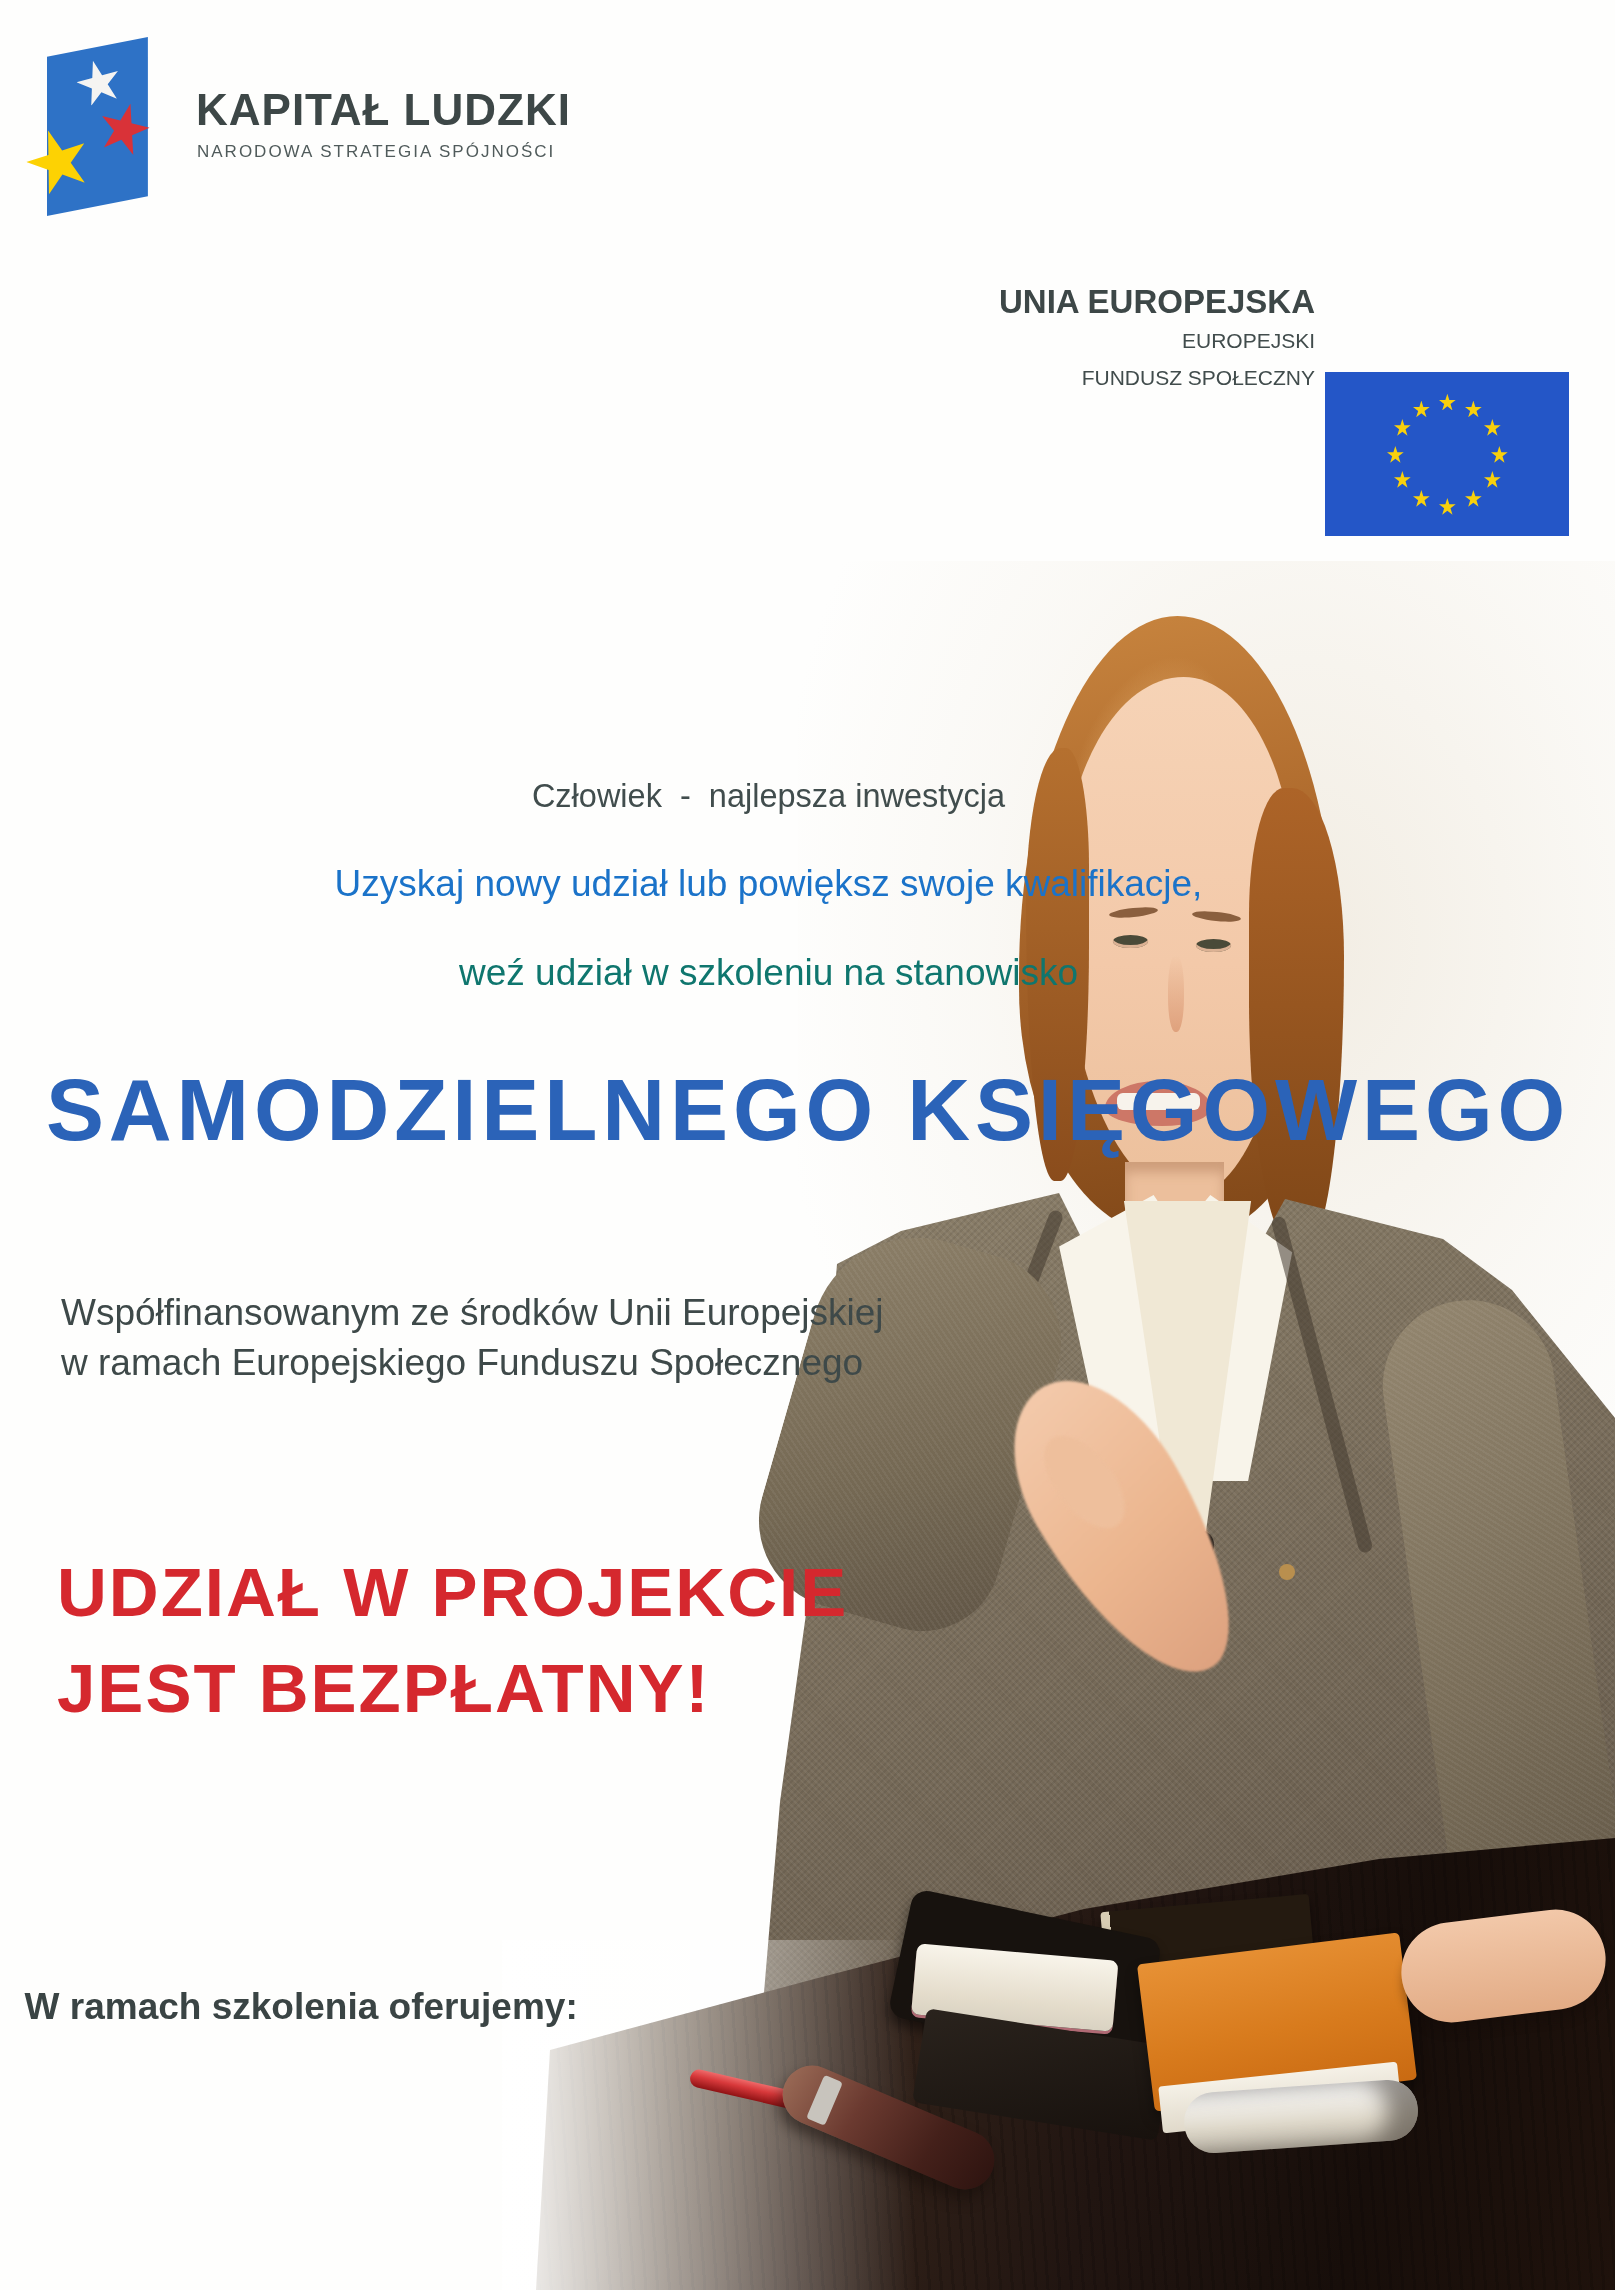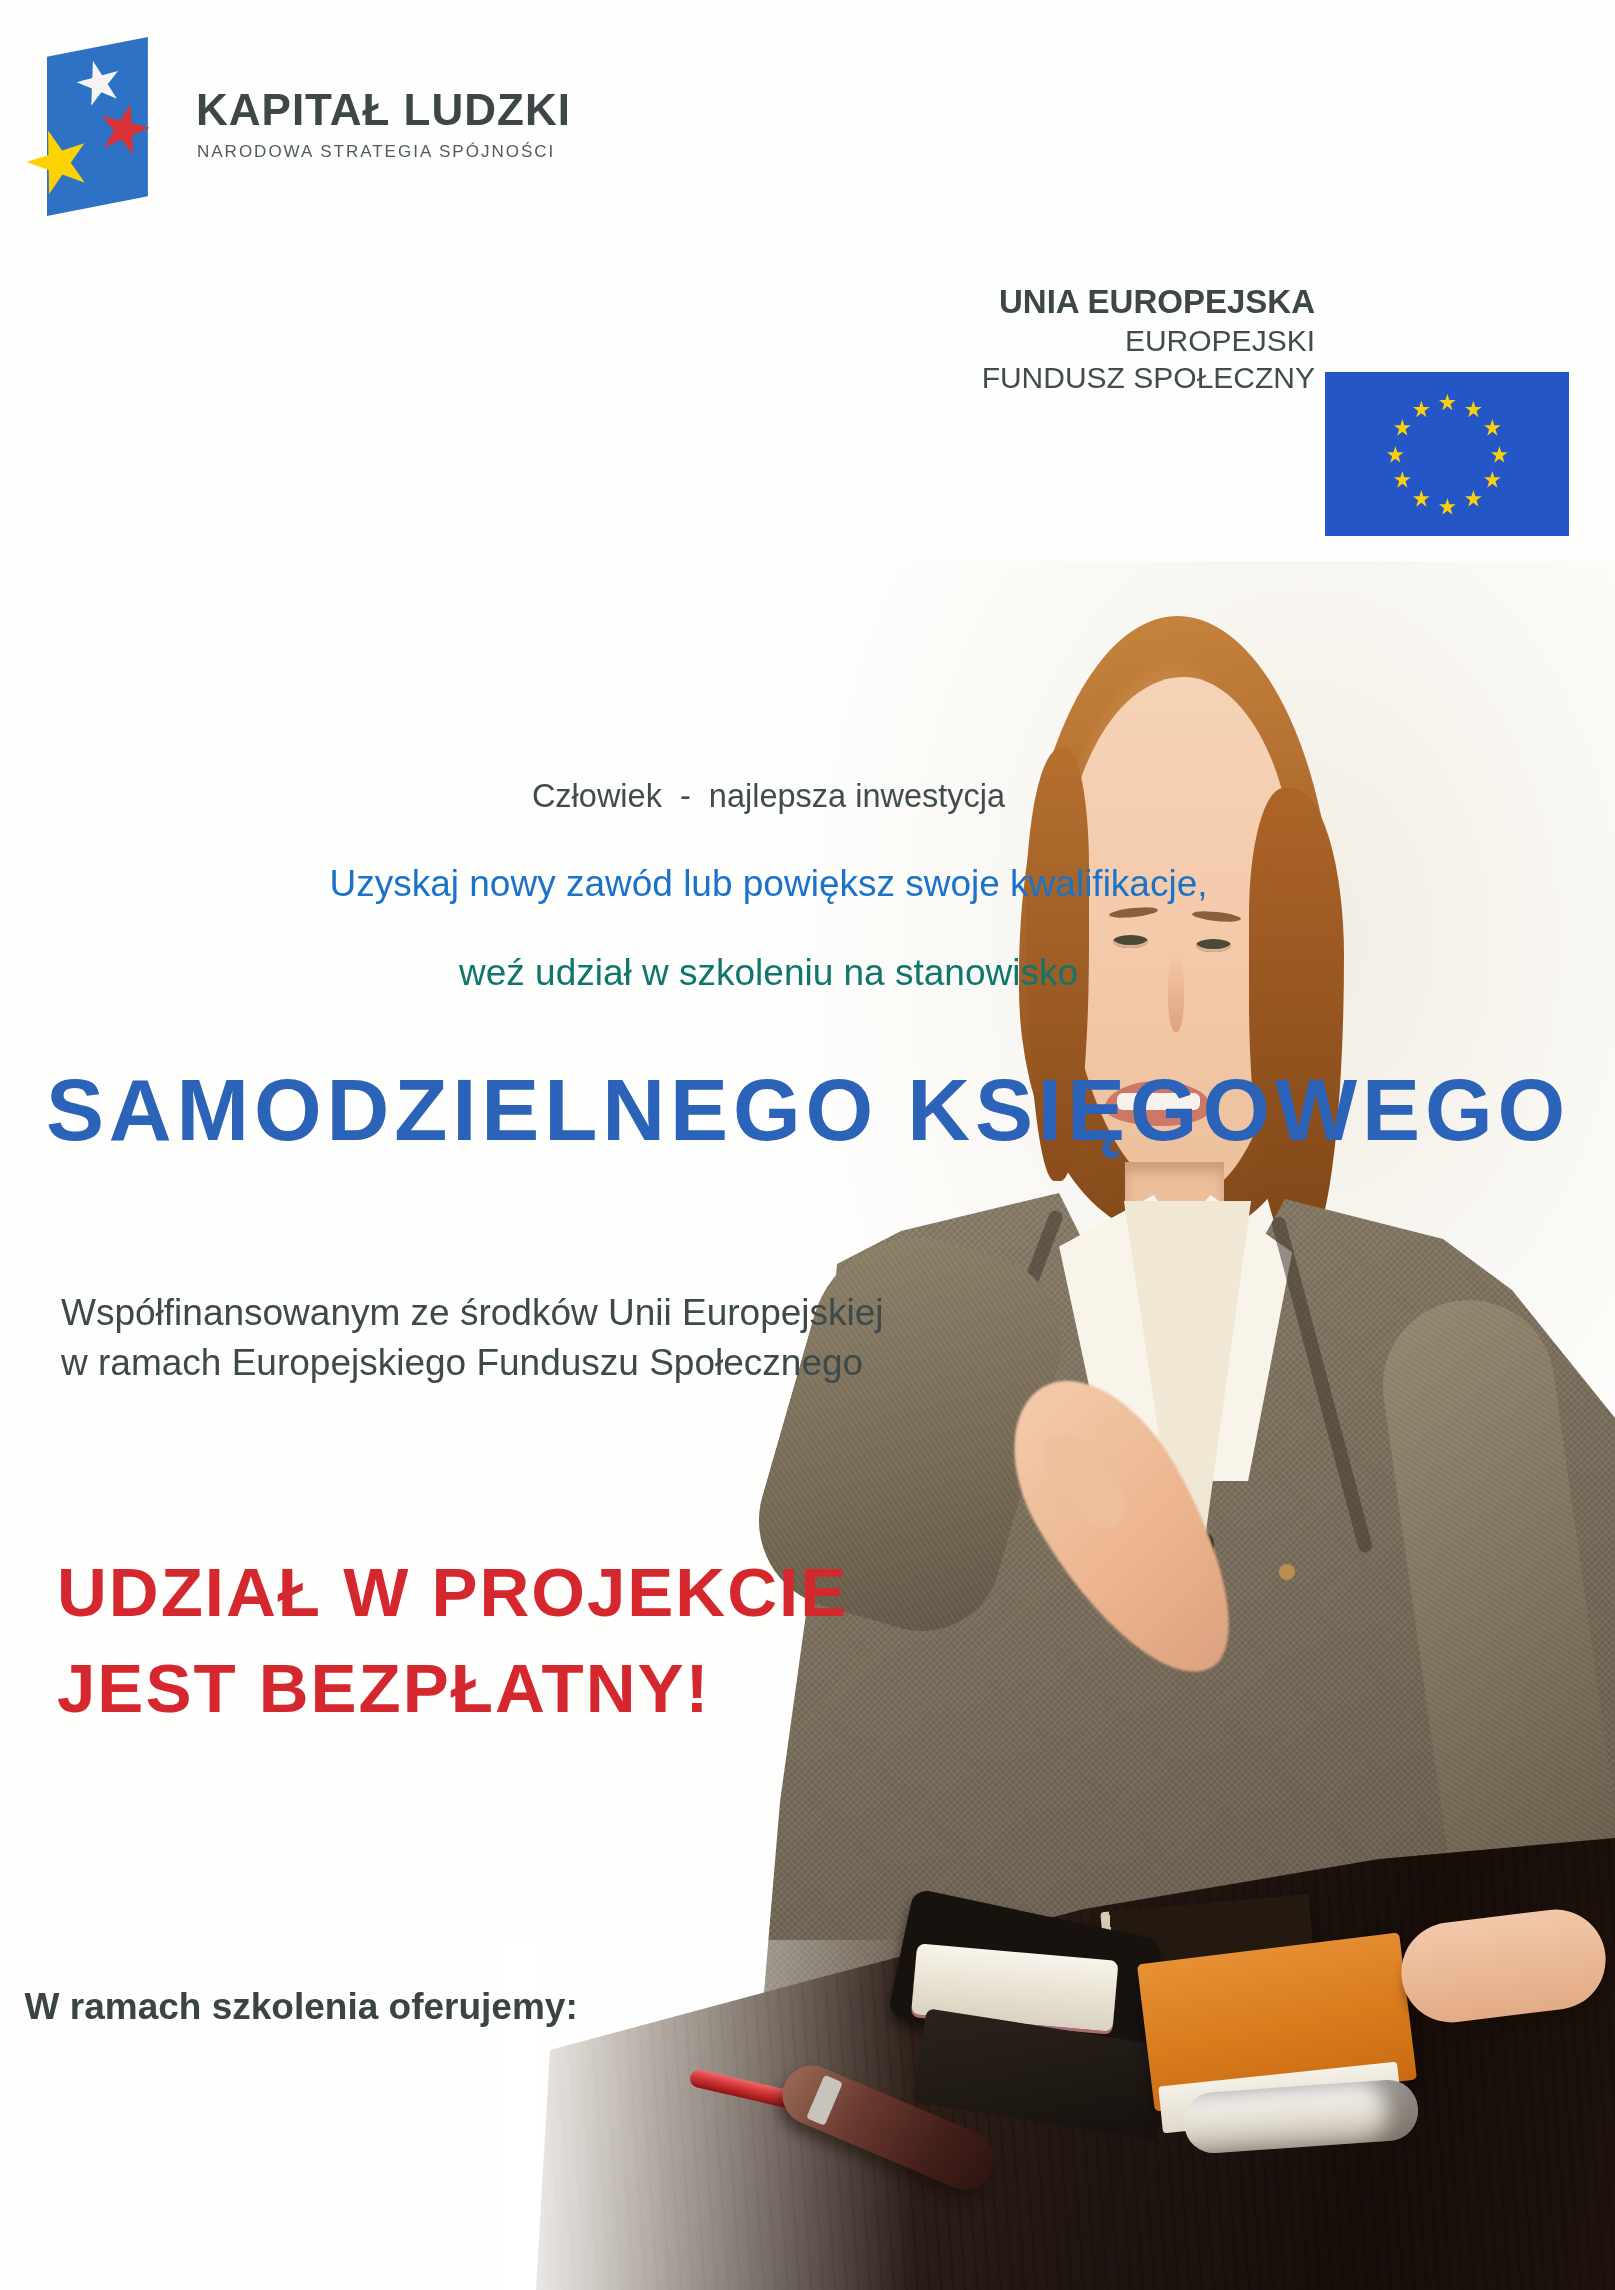--- a/index.html
+++ b/index.html
@@ -26,21 +26,21 @@
             border-radius:90% 10% 80% 20%/70% 24% 76% 30%;transform:rotate(14deg);}
   .fr-banner{position:absolute;left:110px;top:7.9px;width:100px;height:43px;background:#fff;
              border:4.9px solid #2a4a9c;transform:rotate(-22deg);}
   .fr-line{position:absolute;left:0;top:164px;width:179px;height:5.9px;background:#2a4a9c;}
   .fr-label{position:absolute;left:0;top:173px;width:179px;text-align:center;font-size:23.6px;font-weight:bold;
             color:#1f4aa0;transform:scale(.92,1.18);transform-origin:center top;
             text-shadow:1px 0 0 rgba(200,30,40,.45);letter-spacing:0px;white-space:nowrap;}
 
   .eu-text{position:absolute;left:975px;top:69px;width:340px;text-align:right;color:#3d4747;}
   .eu-l1{font-size:33px;font-weight:bold;line-height:41px;}
-  .eu-l2,.eu-l3{font-size:30px;line-height:37px;color:#414c4c;}
+  .eu-l2,.eu-l3{font-size:21px;line-height:37px;color:#414c4c;}
   .eu-flag{position:absolute;left:1325px;top:45px;width:244px;height:164px;background:#2456c7;}
   .eu-star{position:absolute;width:16.7px;height:16.7px;background:#f8d00c;
            clip-path:polygon(50% 0%,61.8% 38.2%,100% 38.2%,69% 61.8%,80.9% 100%,50% 76%,19.1% 100%,30.9% 61.8%,0% 38.2%,38.2% 38.2%);}
 
   
   .center-wrap{position:absolute;left:0;width:1537px;text-align:center;}
   .motto{top:287px;font-size:32.5px;color:#414d4d;white-space:pre;}
   .lead1{top:335px;font-size:37px;color:#1b73c9;}
   .lead2{top:382px;font-size:37px;color:#0f766e;}
   .big-title{top:448px;left:0;width:1616px;font-size:87px;font-weight:bold;color:#2b63b8;letter-spacing:4.9px;white-space:nowrap;}
@@ -219,21 +219,21 @@
     <span class="eu-star" style="left:140px;top:118px;"></span>
     <span class="eu-star" style="left:114px;top:126px;"></span>
     <span class="eu-star" style="left:88px;top:118px;"></span>
     <span class="eu-star" style="left:69px;top:99px;"></span>
     <span class="eu-star" style="left:62px;top:74px;"></span>
     <span class="eu-star" style="left:69px;top:47px;"></span>
     <span class="eu-star" style="left:88px;top:28.6px;"></span>
   </div>
 
   <div class="center-wrap motto txt abs">Człowiek  -  najlepsza inwestycja</div>
-  <div class="center-wrap lead1 txt abs">Uzyskaj nowy zawód lub powiększ swoje kwalifikacje,</div>
+  <div class="center-wrap lead1 txt abs">Uzyskaj nowy udział lub powiększ swoje kwalifikacje,</div>
   <div class="center-wrap lead2 txt abs">weź udział w szkoleniu na stanowisko</div>
   <div class="center-wrap big-title txt abs">SAMODZIELNEGO KSIĘGOWEGO</div>
 
   <div class="cofin txt">
     <div>Współfinansowanym ze środków Unii Europejskiej</div>
     <div>w ramach Europejskiego Funduszu Społecznego</div>
   </div>
 
   <div class="free txt">
     <div>UDZIAŁ W PROJEKCIE</div>

